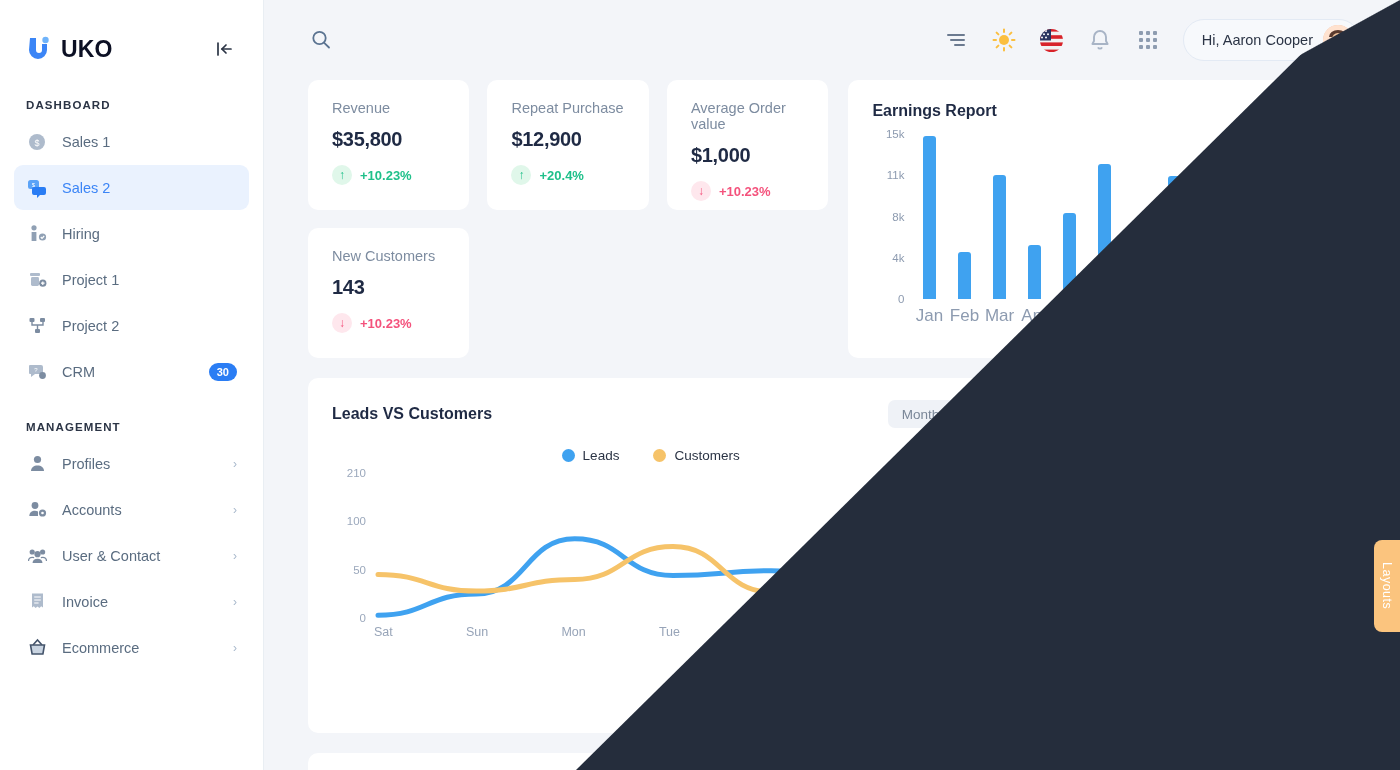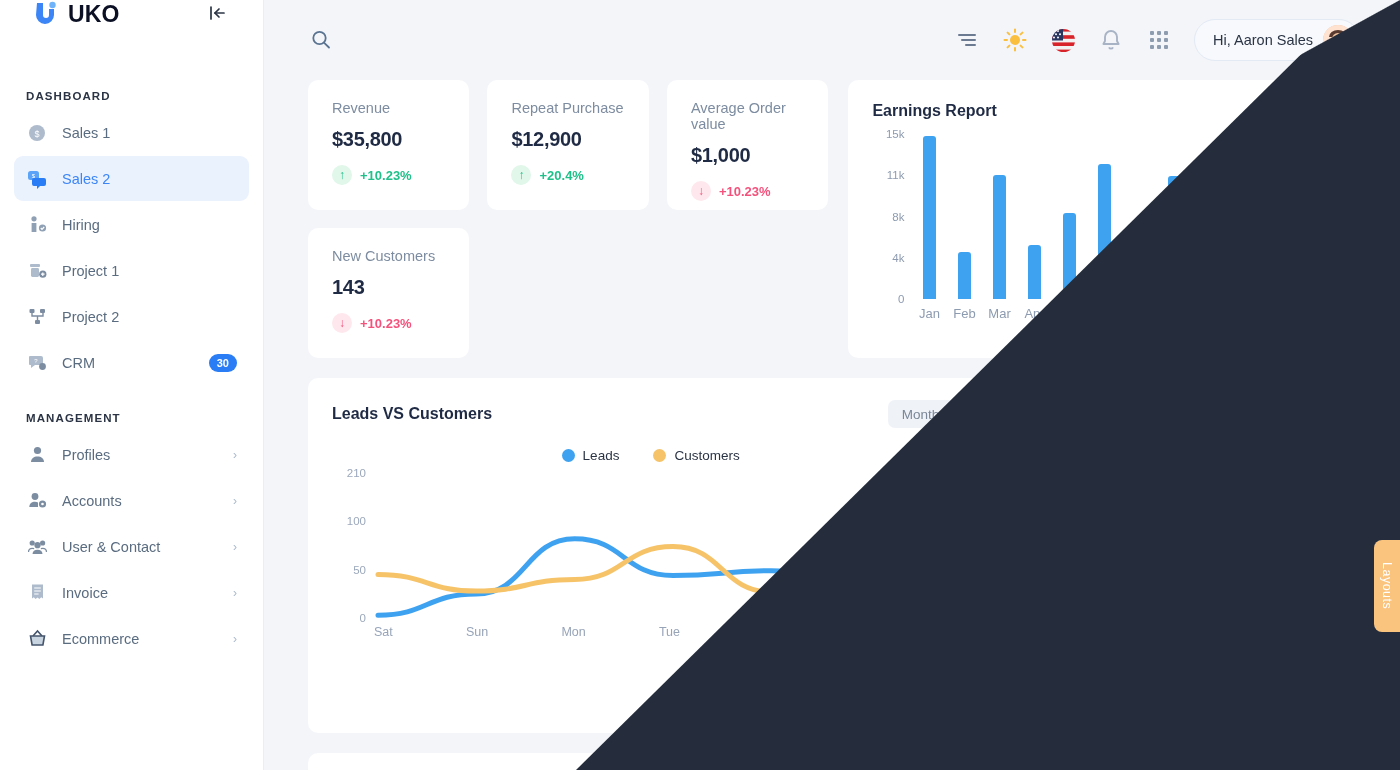--- a/index.html
+++ b/index.html
@@ -12,21 +12,21 @@
   #root { position: relative; width: 1400px; height: 770px; }
 
   
   .sidebar {
     position: absolute; left: 0; top: 0;
     width: 264px; height: 770px;
     background: #FFFFFF;
     border-right: 1px solid #E9EEF3;
     overflow: hidden;
   }
-  .sb-head { height: 80px; display: flex; align-items: flex-start; padding: 0 33px; }
+  .sb-head { height: 80px; display: flex; align-items: center; padding: 0 26px; margin-top: 9px; }
   .logo-wrap { display: flex; align-items: center; gap: 9px; }
   .logo-mark { width: 26px; height: 28px; position: relative; }
   .logo-text { font-size: 23px; font-weight: 700; color: #0C1024; letter-spacing: .2px; }
   .collapse-btn { margin-left: auto; width: 26px; height: 26px; display:flex; align-items:center; justify-content:center; cursor:pointer; }
 
   .sb-section {
     font-size: 11.5px; font-weight: 700; letter-spacing: 1.1px;
     color: #2B3445; padding: 10px 26px 8px;
   }
   .sb-section.mgmt { padding-top: 26px; }
@@ -80,21 +80,21 @@
   .month-sel { margin-left: auto; display: flex; align-items: center; gap: 10px; font-size: 14px; color: #6B7A90; cursor: pointer; }
 
   
   .bar-chart { position: relative; margin-top: 14px; height: 200px; }
   .yaxis { position: absolute; left: 0; top: 0; width: 32px; height: 165px; }
   .ytick { position: absolute; right: 0; font-size: 11.5px; color: #8D9BB0; transform: translateY(-50%); }
   .plot { position: absolute; left: 40px; right: 0; top: 0; height: 165px; display: flex; align-items: flex-end; justify-content: space-between; }
   .bcol { width: 34px; display: flex; flex-direction: column; align-items: center; height: 100%; justify-content: flex-end; }
   .bar { width: 13px; background: #3FA2F0; border-radius: 3px 3px 0 0; }
   .xlabels { position: absolute; left: 40px; right: 0; top: 172px; display: flex; justify-content: space-between; }
-  .xlab { width: 34px; text-align: center; font-size: 13px; color: #8D9BB0; }
+  .xlab { width: 34px; text-align: center; font-size: 17px; color: #8D9BB0; }
 
   
   .row2 { display: flex; gap: 20px; margin-top: 20px; }
   .leads-card { width: 688px; height: 355px; padding: 22px 24px 10px; position: relative; }
   .month-chip { margin-left: auto; background: #EFF2F7; border-radius: 7px; height: 28px; padding: 0 10px 0 14px;
                 display: flex; align-items: center; gap: 8px; font-size: 13.5px; color: #7A8798; cursor: pointer; }
   .legend { display: flex; justify-content: center; gap: 34px; margin-top: 20px; }
   .legend-item { display: flex; align-items: center; gap: 8px; font-size: 13.5px; color: #2B3445; }
   .dot { width: 13px; height: 13px; border-radius: 50%; }
   .line-wrap { position: relative; margin-top: 10px; height: 185px; }
@@ -364,21 +364,21 @@
             <rect x="2" y="9" width="4" height="4" rx="1"></rect>
               <rect x="9" y="9" width="4" height="4" rx="1"></rect>
               <rect x="16" y="9" width="4" height="4" rx="1"></rect>
             <rect x="2" y="16" width="4" height="4" rx="1"></rect>
               <rect x="9" y="16" width="4" height="4" rx="1"></rect>
               <rect x="16" y="16" width="4" height="4" rx="1"></rect>
           </svg>
         </div>
 
         <div class="user-pill">
-          <span class="user-name">Hi, Aaron Sales</span>
+          <span class="user-name">Hi, Aaron Cooper</span>
           <span class="avatar">
             <svg width="30" height="30" viewBox="0 0 30 30">
               <circle cx="15" cy="15" r="15" fill="#FFE2CF"></circle>
               <path d="M6 12a9 7 0 0 1 18 0z" fill="#5A3A2E"></path>
               <circle cx="15" cy="14" r="6" fill="#F6C8A0"></circle>
               <circle cx="12.7" cy="13.5" r="1" fill="#3A2A22"></circle>
                 <circle cx="17.3" cy="13.5" r="1" fill="#3A2A22"></circle>
               <path d="M13 17q2 1.5 4 0" stroke="#B5705A" stroke-width="1" fill="none"></path>
               <path d="M5 30c0-5 4.5-8 10-8s10 3 10 8z" fill="#E2474B"></path>
               <circle cx="25" cy="25" r="4" fill="#2FCB7B" stroke="#fff" stroke-width="1.5"></circle>

